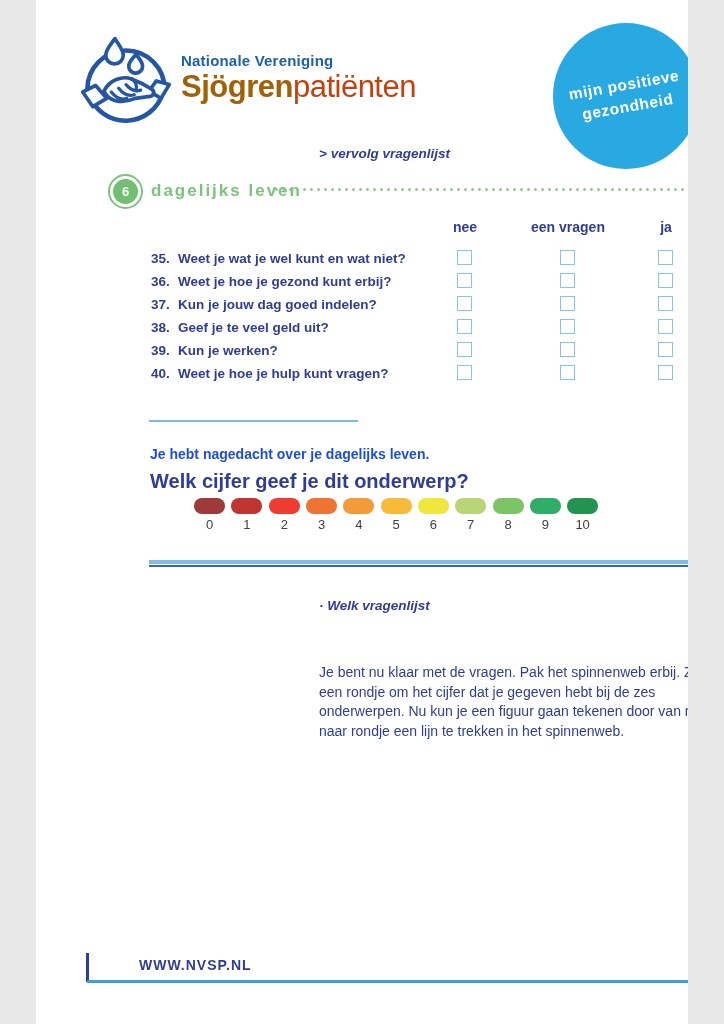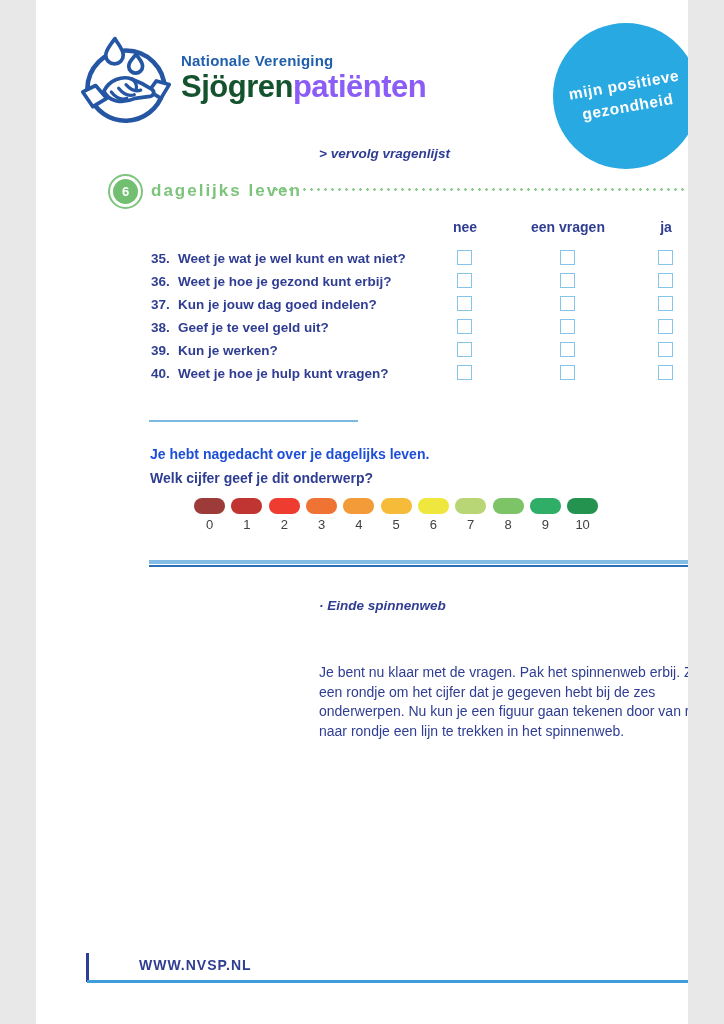--- a/index.html
+++ b/index.html
@@ -4,22 +4,22 @@
 <style>
   html,body{margin:0;padding:0;background:#e8e8e8;}
   .page{position:relative;width:652px;height:1024px;background:#ffffff;overflow:hidden;
         font-family:"Liberation Sans",sans-serif;margin:0 auto;}
 
   
   .logo-icon{position:absolute;left:44px;top:34px;width:92px;height:92px;}
   .brand{position:absolute;left:145px;top:53px;line-height:1;}
   .brand .org-small{font-size:15px;font-weight:700;color:#1f5fab;letter-spacing:.2px;}
   .brand .org-big{margin-top:3px;font-size:31px;letter-spacing:-.5px;}
-  .brand .org-bold{font-weight:700;color:#14532d;}
-  .brand .org-light{font-weight:700;color:#8b5cf6;}
+  .brand .org-bold{font-weight:700;color:#a16207;}
+  .brand .org-light{font-weight:400;color:#c2410c;}
 
   .circle-badge{position:absolute;left:517px;top:23px;width:146px;height:146px;border-radius:50%;
                 background:#29a9e1;display:flex;align-items:center;justify-content:center;z-index:2;}
   .circle-badge .rot{transform:rotate(-10deg);text-align:center;color:#fff;font-weight:700;
                      font-size:15.5px;line-height:1.4;letter-spacing:.6px;}
 
   .connector-top{position:absolute;left:650px;top:91px;width:48px;height:4px;background:#3f9ed9;z-index:1;}
   .vline-right{position:absolute;left:694px;top:91px;width:4px;height:892px;background:#3f9ed9;}
 
   .continue-link,.end-link{position:absolute;left:283px;font-size:13.5px;font-style:italic;
@@ -49,21 +49,21 @@
   .q-num{display:inline-block;width:27px;font-size:13.5px;font-weight:700;color:#2f3d92;}
   .q-text{font-size:13.5px;font-weight:700;color:#2f3d92;}
   .checkbox{position:absolute;top:1px;width:15px;height:15px;border:1.5px solid #85c5ea;
             background:#fff;box-sizing:border-box;}
   .cb-0{left:306px;} .cb-1{left:409px;} .cb-2{left:507px;}
 
   .thin-divider{position:absolute;left:113px;top:420px;width:209px;height:2px;background:#7cb9e3;}
 
   .reflect-1{position:absolute;left:114px;top:446px;font-size:14px;font-weight:700;color:#1d4ed8;}
   .reflect-1 .extra-bold{font-weight:700;}
-  .reflect-2{position:absolute;left:114px;top:470px;font-size:14px;font-weight:700;color:#2f3d92;}
+  .reflect-2{position:absolute;left:114px;top:470px;font-size:20px;font-weight:700;color:#2f3d92;}
 
   
   .scale{position:absolute;left:155px;top:498px;display:flex;}
   .scale-cell{width:37.3px;display:flex;flex-direction:column;align-items:center;}
   .scale-pill{width:31px;height:16px;border-radius:8px;}
   .scale-label{margin-top:3px;font-size:13px;color:#414042;}
 
   .double-line{position:absolute;left:113px;top:560px;width:573px;}
   .double-line .thick{height:4px;background:#84bce6;}
   .double-line .thin{height:2px;background:#2d6db3;margin-top:1px;}
@@ -193,21 +193,21 @@
         <div class="scale-pill" style="background: rgb(37, 147, 80);"></div>
         <div class="scale-label">10</div>
       </div>
     </div>
 
   <div class="double-line">
     <div class="thick"></div>
     <div class="thin"></div>
   </div>
 
-  <div class="end-link">· Einde spinnenweb</div>
+  <div class="end-link">· Welk vragenlijst</div>
 
   <div class="closing-body">Je bent nu klaar met de vragen. Pak het spinnenweb erbij. Zet een rondje om het cijfer dat je gegeven hebt bij de zes onderwerpen. Nu kun je een figuur gaan tekenen door van rondje naar rondje een lijn te trekken in het spinnenweb.</div>
 
   <div class="footer-tick"></div>
   <div class="footer-site">WWW.NVSP.NL</div>
   <div class="footer-hline"></div>
 
 </div>
 
 </body></html>

